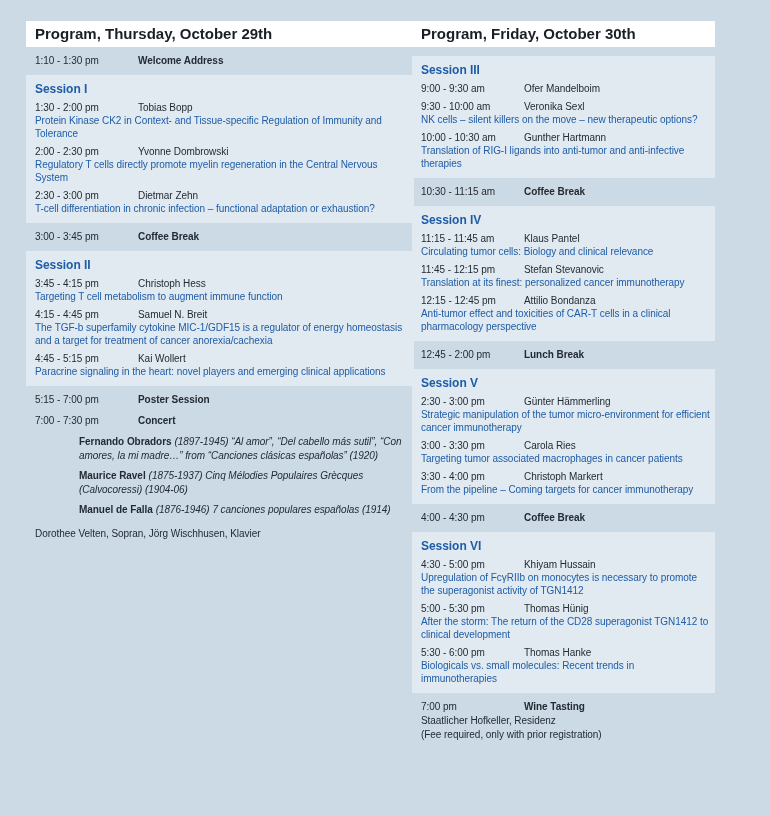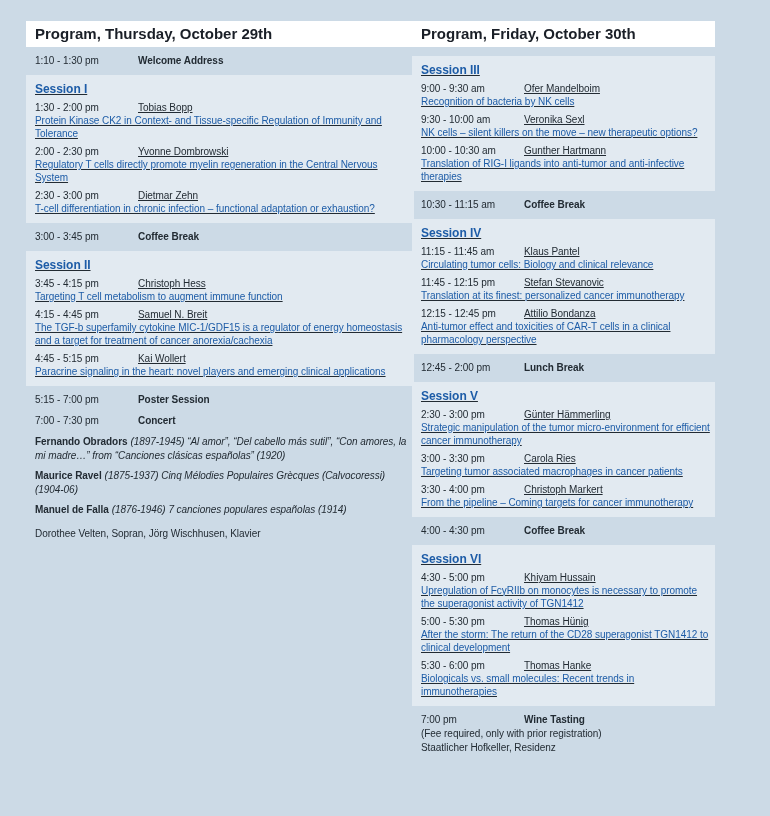--- a/index.html
+++ b/index.html
@@ -23,37 +23,36 @@
   #col-1{left:412px;width:303px;}
   .program-header{
     background:var(--header_bg);height:26px;display:flex;align-items:center;
     padding-left:9px;font-weight:bold;font-size:15px;letter-spacing:0;
     color:var(--title_ink);line-height:26px;
   }
   .session-block{
     background:var(--panel_bg);
     padding:7px 3px 8px 9px;
     margin:7px 0;
-    text-decoration:underline;
   }
   .column-body > .session-block:first-child{margin-top:9px;}
   .session-title{
     color:var(--accent_blue);font-weight:bold;font-size:12px;
     line-height:14px;margin-bottom:5px;
   }
   .talk{margin-top:5px;}
   .talk-head{line-height:13px;color:var(--ink_dark);}
   .time{display:inline-block;width:103px;vertical-align:top;}
   .talk-title{color:var(--accent_blue);line-height:13px;}
   .event{padding-left:9px;margin:7px 0;line-height:14px;}
   .event.spaced{}
   .event-label{font-weight:bold;}
   .event-note{line-height:14px;}
   .concert{padding-left:9px;margin-top:2px;}
-  .piece{margin-bottom:6px;line-height:14px;}
+  .piece{margin-bottom:6px;line-height:14px;margin-left:44px;}
   .composer{font-weight:bold;margin-right:3px;}
   .details{font-style:italic;}
   .performers{margin-top:10px;line-height:14px;}
 </style>
 </head>
 <body>
 
 <div class="column" id="col-0">
   <div class="program-header">Program, Thursday, October 29th</div>
   <div class="column-body">
@@ -108,21 +107,20 @@
     </div>
 </div>
 
 <div class="column" id="col-1">
   <div class="program-header">Program, Friday, October 30th</div>
   <div class="column-body">
       <div class="session-block">
         <div class="session-title">Session III</div>
         <div class="talk">
           <div class="talk-head"><span class="time">9:00 - 9:30 am</span><span class="speaker">Ofer Mandelboim</span></div>
-          <div class="talk-title">Recognition of bacteria by NK cells</div>
         </div>
         <div class="talk">
           <div class="talk-head"><span class="time">9:30 - 10:00 am</span><span class="speaker">Veronika Sexl</span></div>
           <div class="talk-title">NK cells – silent killers on the move – new therapeutic options?</div>
         </div>
         <div class="talk">
           <div class="talk-head"><span class="time">10:00 - 10:30 am</span><span class="speaker">Gunther Hartmann</span></div>
           <div class="talk-title">Translation of RIG-I ligands into anti-tumor and anti-infective therapies</div>
         </div>
       </div>
@@ -175,17 +173,17 @@
           <div class="talk-head"><span class="time">5:00 - 5:30 pm</span><span class="speaker">Thomas Hünig</span></div>
           <div class="talk-title">After the storm: The return of the CD28 superagonist TGN1412 to clinical development</div>
         </div>
         <div class="talk">
           <div class="talk-head"><span class="time">5:30 - 6:00 pm</span><span class="speaker">Thomas Hanke</span></div>
           <div class="talk-title">Biologicals vs. small molecules: Recent trends in immunotherapies</div>
         </div>
       </div>
       <div class="event spaced">
         <div class="event-line"><span class="time">7:00 pm</span><span class="event-label">Wine Tasting</span></div>
+        <div class="event-note">Staatlicher Hofkeller, Residenz</div>
         <div class="event-note">(Fee required, only with prior registration)</div>
-        <div class="event-note">Staatlicher Hofkeller, Residenz</div>
       </div>
     </div>
 </div>
 
 </body></html>

